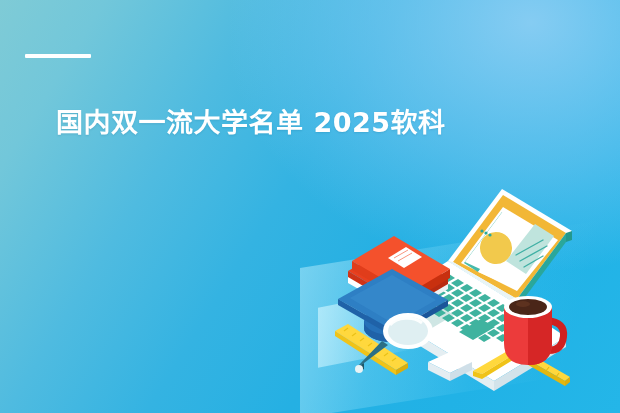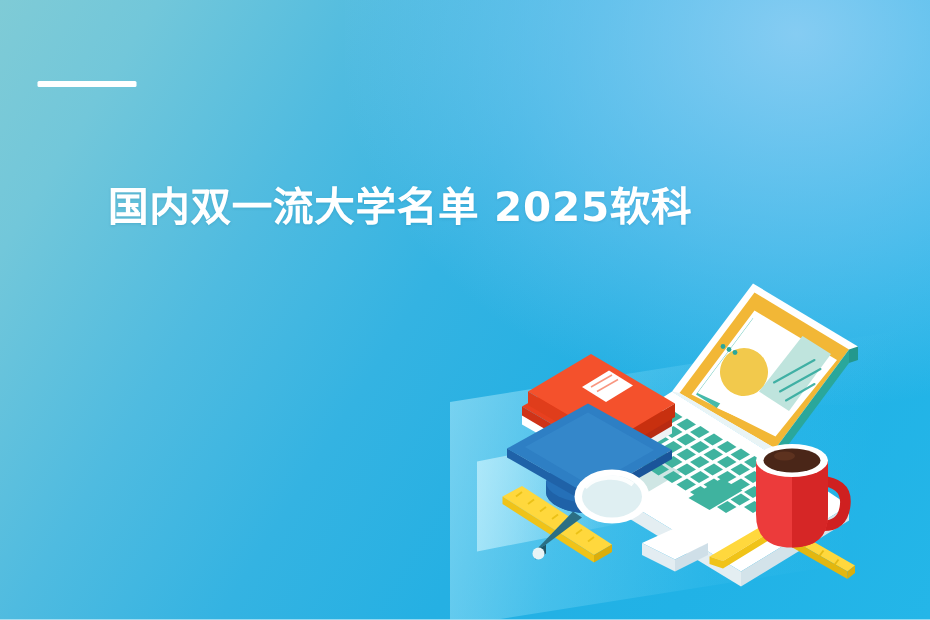--- a/index.html
+++ b/index.html
@@ -60,21 +60,21 @@
 
   
   .accent-rule{
     position:absolute;left:25px;top:54px;
     width:66px;height:4px;
     background:#ffffff;
     border-radius:1px;
   }
   .headline{
     position:absolute;left:56px;top:106px;
-    margin:16px;
+    margin:0;
     font-size:27px;
     line-height:34px;
     font-weight:700;
     color:#ffffff;
     letter-spacing:.5px;
     white-space:nowrap;
     text-shadow:0 1px 2px rgba(0,90,130,.18);
   }
 
   

